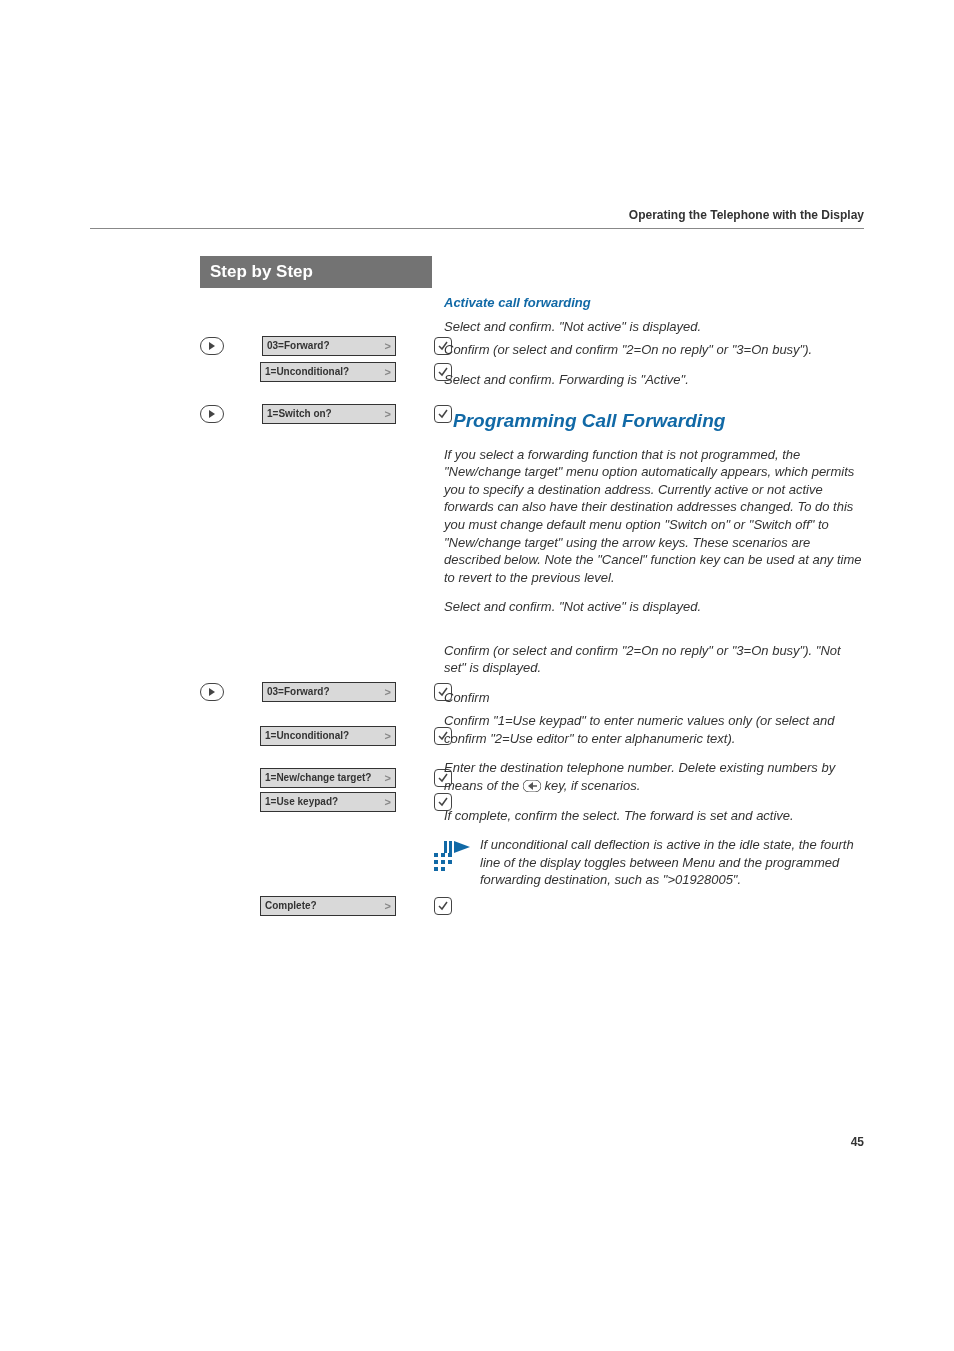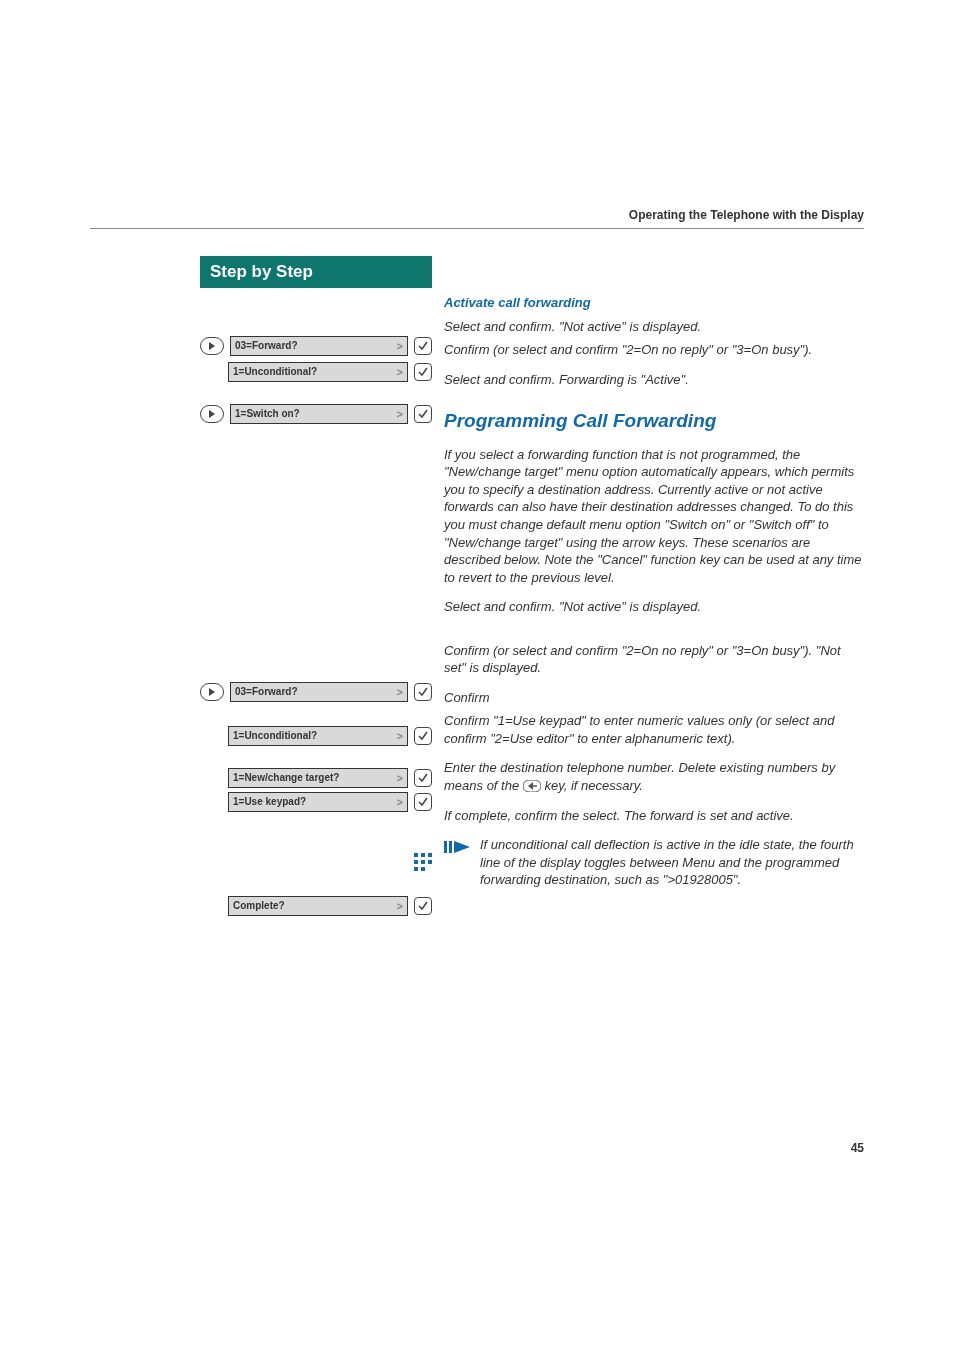--- a/index.html
+++ b/index.html
@@ -40,34 +40,35 @@
   .left-col {
     width: 232px;
     flex-shrink: 0;
   }
   .right-col {
     flex: 1;
     padding-left: 12px;
     font-style: italic;
   }
   .step-header {
-    background: #0f766e;
+    background: #737373;
     color: #fff;
     font-family: "Arial Narrow", Arial, sans-serif;
     font-weight: bold;
     font-size: 17px;
     padding: 6px 10px;
     margin-bottom: 22px;
   }
   .left-cell {
-    width: 232px;
+    width: 252px;
     display: flex;
     align-items: center;
     justify-content: flex-end;
     min-height: 20px;
+    gap: 32px;
   }
   .sel-icon {
     width: 22px;
     height: 16px;
     border: 1px solid #444;
     border-radius: 9px;
     display: flex;
     align-items: center;
     justify-content: center;
     margin-right: 6px;
@@ -121,21 +122,21 @@
     color: #1169a6;
     font-weight: bold;
     font-size: 13px;
     margin: 0 0 6px 0;
   }
   .h-blue-large {
     color: #1169a6;
     font-family: "Arial Narrow", Arial, sans-serif;
     font-weight: bold;
     font-size: 19px;
-    margin: 20px 0 12px 0;
+    margin: 20px 0 12px 9px;
   }
   .body-text {
     font-size: 13px;
     line-height: 1.35;
     color: #333;
   }
   .para {
     margin: 0 0 12px 0;
   }
   .tight {
@@ -147,21 +148,21 @@
     gap: 8px;
     margin-top: 10px;
   }
   .note-icon {
     width: 28px;
     flex-shrink: 0;
     padding-top: 2px;
   }
   .pagenum {
     position: absolute;
-    bottom: 196px;
+    bottom: 202px;
     right: 90px;
     font-size: 12px;
     font-weight: bold;
   }
   .back-key {
     display: inline-block;
     vertical-align: -2px;
   }
   .left-icon-only {
     display: flex;
@@ -347,21 +348,21 @@
       <p class="para">Confirm (or select and confirm "2=On no reply" or "3=On busy"). "Not set" is displayed.</p>
       <p class="tight">Confirm</p>
       <p class="para">Confirm "1=Use keypad" to enter numeric values only (or select and confirm "2=Use editor" to enter alphanumeric text).</p>
       <p class="para">
         <span>Enter the destination telephone number. Delete existing numbers by means of the </span>
         <svg class="back-key" width="18" height="12" viewBox="0 0 18 12">
           <rect x="0" y="0" width="18" height="12" rx="6" ry="6" fill="none" stroke="#555" stroke-width="1"></rect>
           <polygon points="10,2 5,6 10,10" fill="#555"></polygon>
           <line x1="10" y1="6" x2="14" y2="6" stroke="#555" stroke-width="1.5"></line>
         </svg>
-        <span> key, if necessary.</span>
+        <span> key, if scenarios.</span>
       </p>
       <p class="para">If complete, confirm the select. The forward is set and active.</p>
 
       <div class="note-box">
         <div class="note-icon">
           <svg width="28" height="18" viewBox="0 0 28 18">
             <rect x="0" y="3" width="3" height="12" fill="#1169a6"></rect>
             <rect x="5" y="3" width="3" height="12" fill="#1169a6"></rect>
             <polygon points="10,3 10,15 26,9" fill="#1169a6"></polygon>
           </svg>

